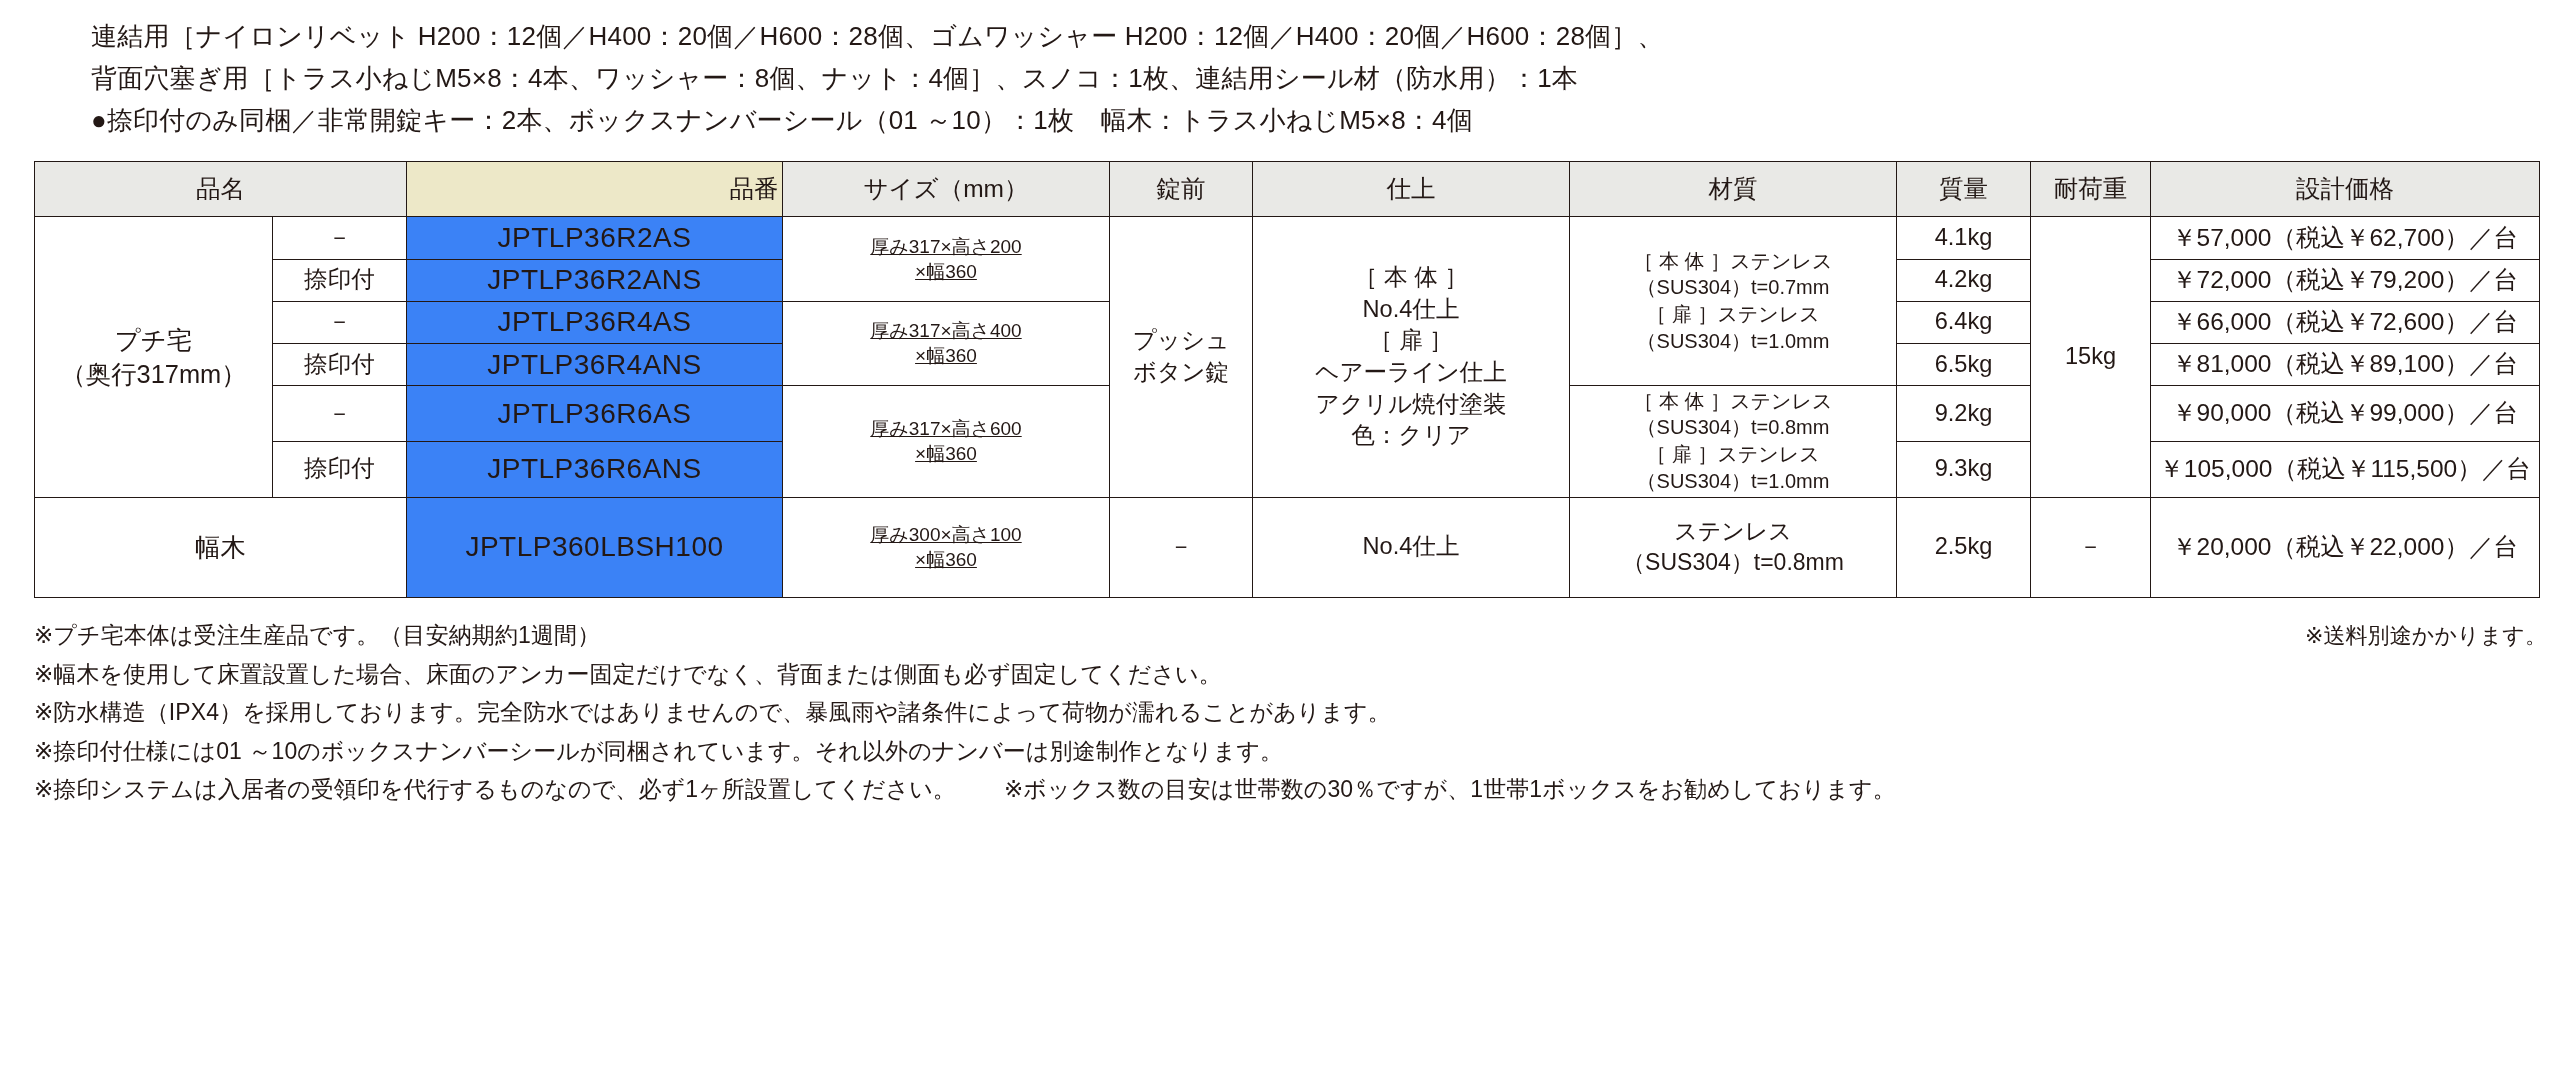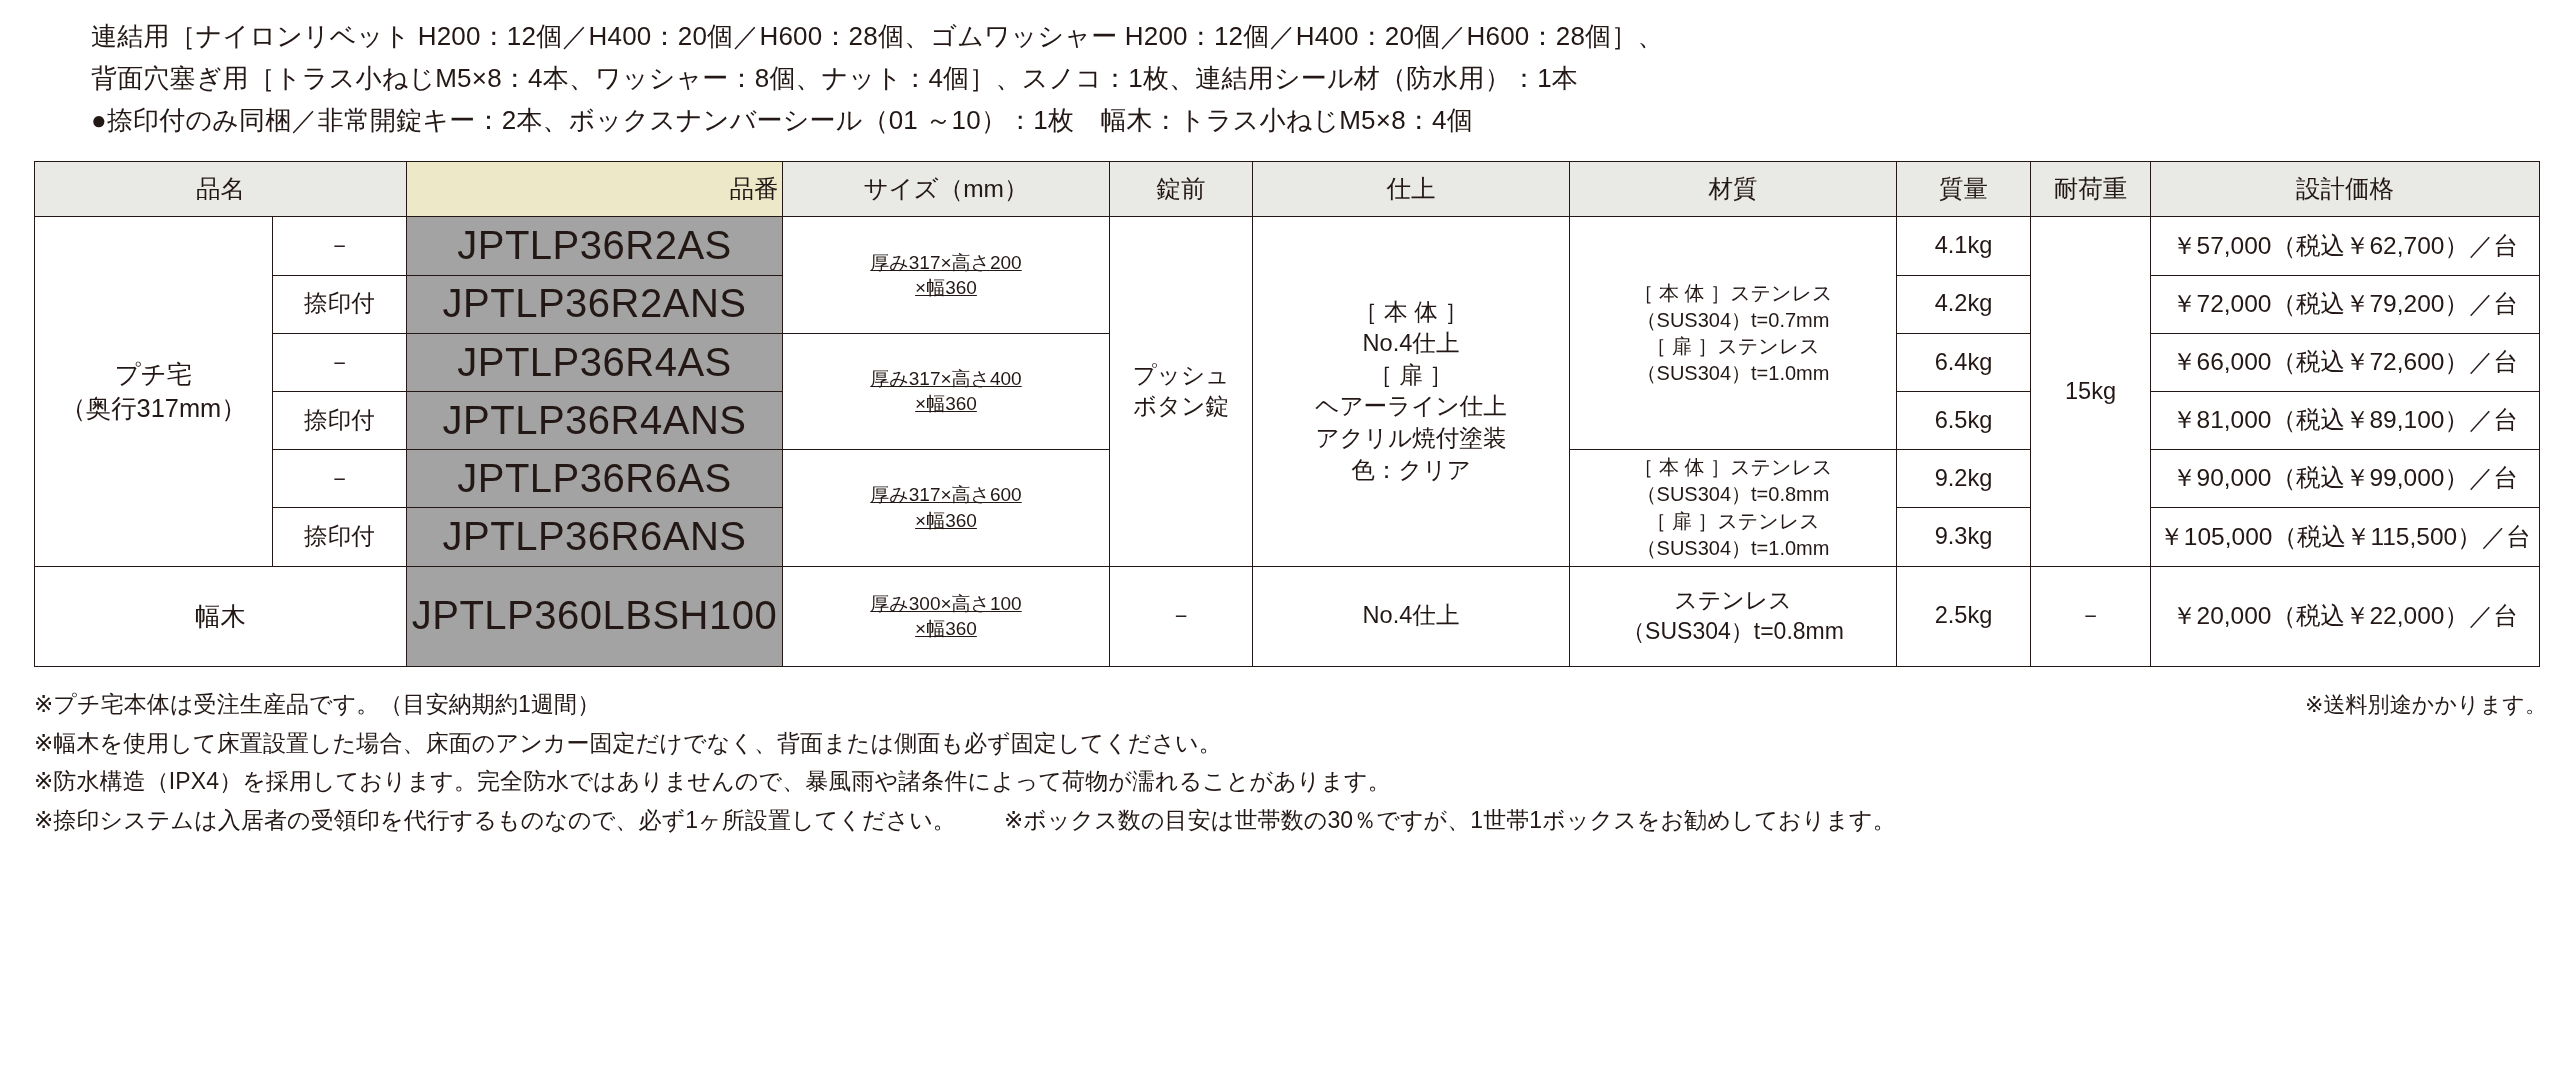--- a/index.html
+++ b/index.html
@@ -75,22 +75,22 @@
   table.spec thead th {
     background: #e9e9e6;
     height: 51px;
     font-size: 24.5px;
   }
   table.spec thead th.pn-head {
     background: #ede8c8;
     text-align: right;
   }
   td.pn {
-    background: #a3a3a3;
-    font-size: 40px;
+    background: #3b82f6;
+    font-size: 28px;
     letter-spacing: 0.5px;
     white-space: nowrap;
   }
   td.small {
     font-size: 20px;
     line-height: 1.3;
   }
   td.nm {
     font-size: 25.4px;
     line-height: 1.45;
@@ -287,20 +287,21 @@
     </table>
   </div>
 
   <div class="notes">
     <div class="row1">
       <span>※プチ宅本体は受注生産品です。（目安納期約1週間）</span>
       <span class="shipping">※送料別途かかります。</span>
     </div>
     <div>※幅木を使用して床置設置した場合、床面のアンカー固定だけでなく、背面または側面も必ず固定してください。</div>
     <div>※防水構造（IPX4）を採用しております。完全防水ではありませんので、暴風雨や諸条件によって荷物が濡れることがあります。</div>
+    <div>※捺印付仕様には01 ～10のボックスナンバーシールが同梱されています。それ以外のナンバーは別途制作となります。</div>
     <div class="last">
       <span>※捺印システムは入居者の受領印を代行するものなので、必ず1ヶ所設置してください。</span>
       <span>※ボックス数の目安は世帯数の30％ですが、1世帯1ボックスをお勧めしております。</span>
     </div>
   </div>
 
 </div>
 
 
 </body></html>

